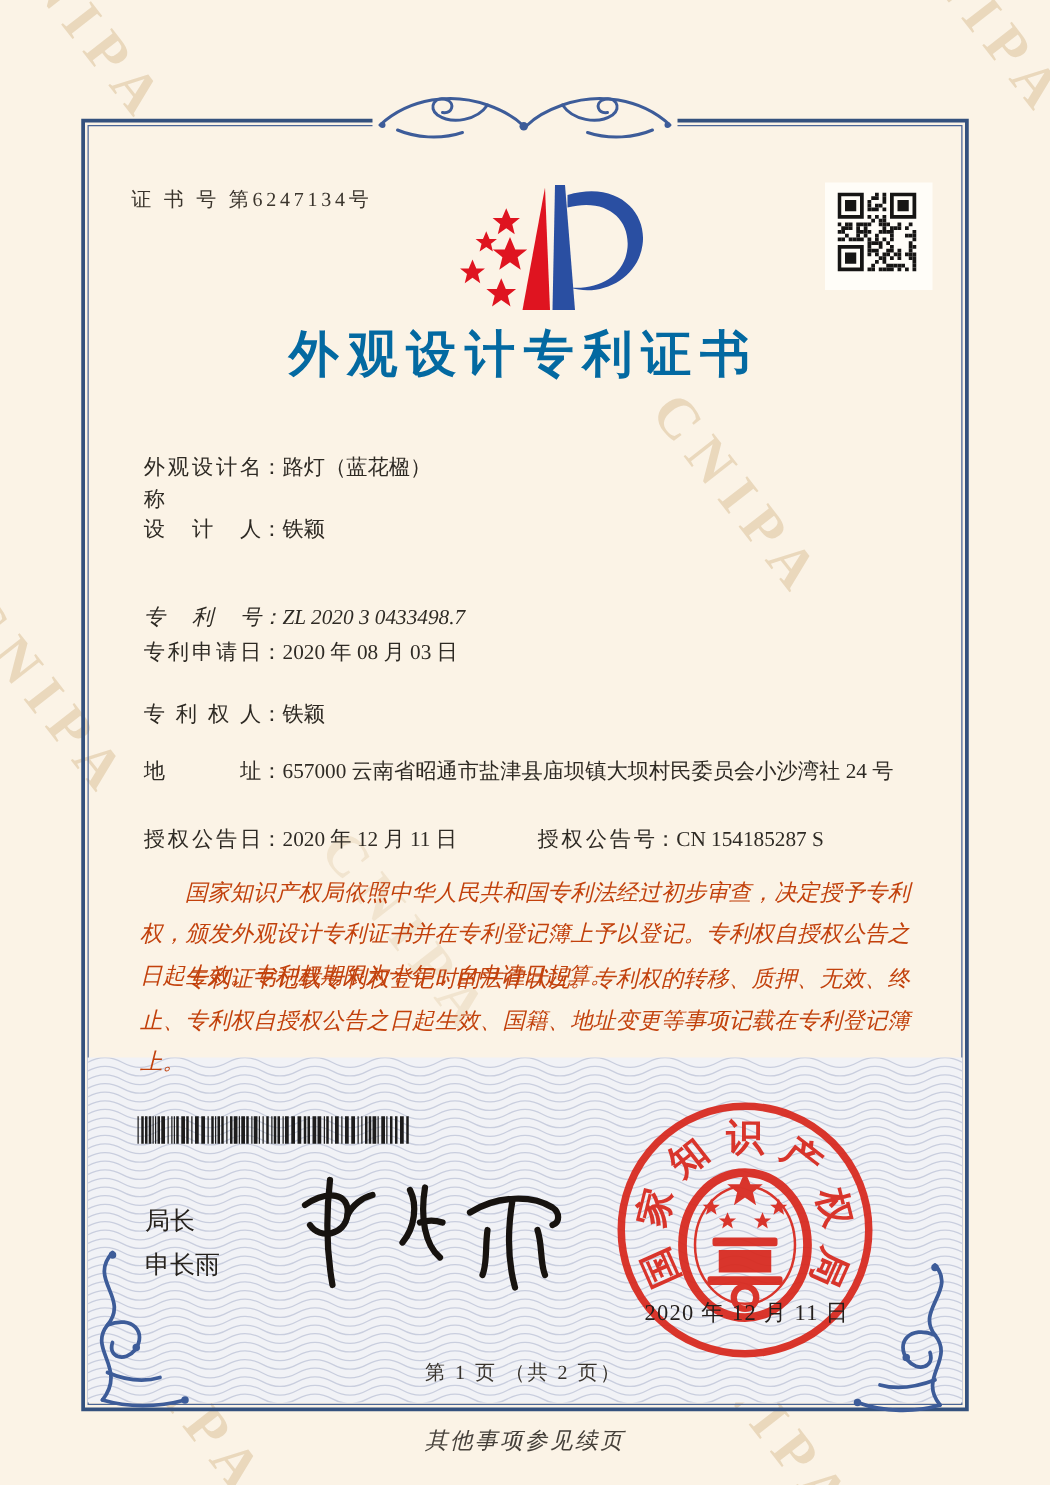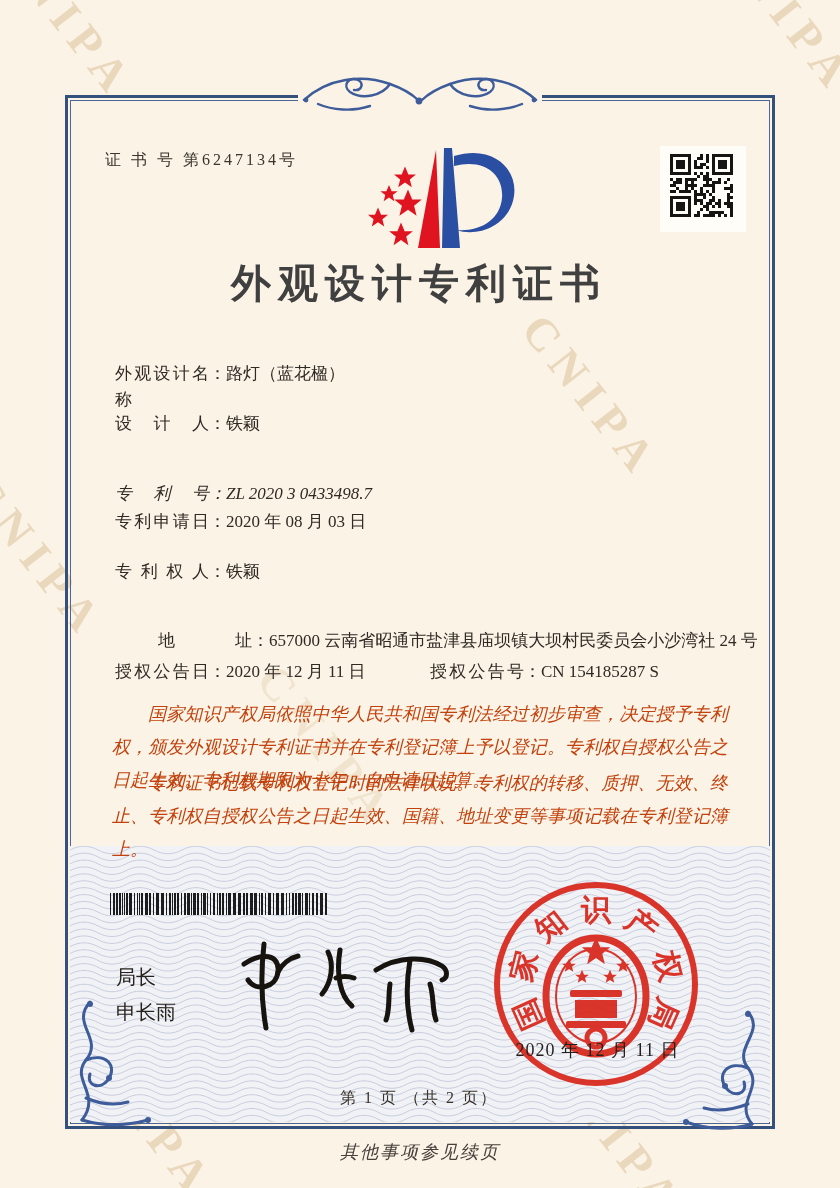--- a/index.html
+++ b/index.html
@@ -25,21 +25,21 @@
     position:absolute;left:2px;top:2px;right:2px;bottom:2px;
     border:1px solid #4a6597;
   }
   .ornament{position:absolute;z-index:4;}
   .ornament.patch{background:#fbf3e6;}
   
   .abs{position:absolute;z-index:5;}
   .cert-no{left:105px;top:150px;font-size:16px;letter-spacing:3px;color:#3a342c;text-align:right;}
   .title{
     left:69px;top:256px;width:700px;text-align:center;
-    font-size:40px;font-weight:bold;letter-spacing:7px;color:#404040;
+    font-size:40px;font-weight:bold;letter-spacing:7px;color:#0369a1;
   }
   .frow{left:115px;font-size:17px;color:#2e2a24;line-height:26px;}
   .flabel{
     display:inline-block;width:94px;text-align:justify;text-align-last:justify;
     vertical-align:top;
   }
   .fcolon{vertical-align:top;}
   .fvalue{display:inline-block;vertical-align:top;max-width:516px;}
   .fpair2{position:absolute;left:315px;top:0;white-space:nowrap;}
   .para{
@@ -344,21 +344,21 @@
   </div>
   <div class="abs frow" style="top:481px;font-style:italic;">
     <span class="flabel">专利号</span><span class="fcolon">：</span><span class="fvalue">ZL 2020 3 0433498.7</span>
   </div>
   <div class="abs frow" style="top:509px;">
     <span class="flabel">专利申请日</span><span class="fcolon">：</span><span class="fvalue">2020 年 08 月 03 日</span>
   </div>
   <div class="abs frow" style="top:559px;">
     <span class="flabel">专利权人</span><span class="fcolon">：</span><span class="fvalue">铁颖</span>
   </div>
-  <div class="abs frow" style="top:628px;margin-left:43px;">
+  <div class="abs frow" style="top:604px;">
     <span class="flabel">地址</span><span class="fcolon">：</span><span class="fvalue">657000 云南省昭通市盐津县庙坝镇大坝村民委员会小沙湾社 24 号</span>
   </div>
   <div class="abs frow" style="top:659px;width:616px;">
     <span class="flabel">授权公告日</span><span class="fcolon">：</span><span class="fvalue">2020 年 12 月 11 日</span>
     <span class="fpair2">
       <span class="flabel">授权公告号</span><span class="fcolon">：</span><span class="fvalue">CN 154185287 S</span>
     </span>
   </div>
 
   <div class="abs para" style="top:698px;">国家知识产权局依照中华人民共和国专利法经过初步审查，决定授予专利权，颁发外观设计专利证书并在专利登记簿上予以登记。专利权自授权公告之日起生效。专利权期限为十年，自申请日起算。</div>

